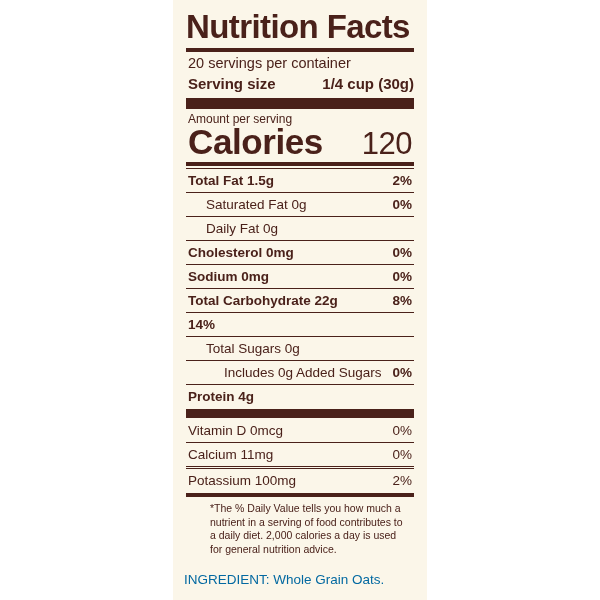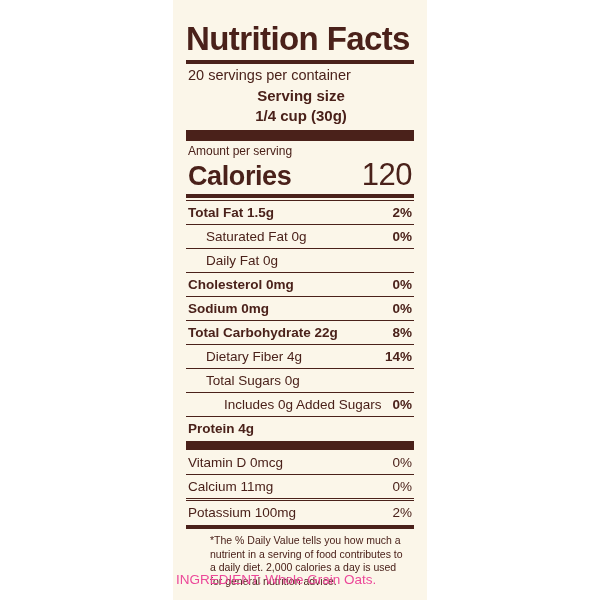--- a/index.html
+++ b/index.html
@@ -18,21 +18,21 @@
     left: 173px;
     top: 0px;
     width: 254px;
     height: 600px;
     background: #fbf6e9;
     box-sizing: border-box;
   }
   .label {
     position: absolute;
     left: 186px;
-    top: 20px;
+    top: 8px;
     width: 228px;
     box-sizing: border-box;
     color: #4a211a;
   }
   .nf-title {
     font-size: 33px;
     font-weight: bold;
     letter-spacing: -0.6px;
     line-height: 38px;
     margin: 0 0 1px 0;
@@ -59,41 +59,40 @@
     margin: 2px 0;
   }
   .servings {
     font-size: 14.5px;
     line-height: 19px;
     padding: 0 0 1px 2px;
   }
   .serving-size {
     display: flex;
     justify-content: space-between;
-    align-items: center;
+    align-items: flex-start;
     font-size: 15px;
     font-weight: bold;
     line-height: 20px;
     padding: 0 0 2px 2px;
-    flex-direction: column;
   }
   .amount {
     font-size: 12px;
     font-weight: normal;
     line-height: 15px;
     padding: 1px 0 0 2px;
   }
   .cal-row {
     display: flex;
     justify-content: space-between;
     align-items: baseline;
     padding: 0 2px 1px 2px;
   }
   .cal-word {
-    font-size: 27px;
+    font-size: 35px;
     font-weight: bold;
     line-height: 30px;
     letter-spacing: -0.4px;
   }
   .cal-num {
     font-size: 31px;
     font-weight: normal;
     line-height: 31px;
     letter-spacing: -0.5px;
   }
@@ -118,26 +117,26 @@
   .indent1 { padding-left: 18px; text-align: right; }
   .indent2 { padding-left: 36px; }
   .footnote {
     font-size: 10.5px;
     line-height: 13.5px;
     padding: 3px 4px 0 2px;
     margin-left: 22px;
   }
   .ingredient {
     position: absolute;
-    left: 176px;
+    left: 184px;
     top: 571px;
     width: 232px;
     font-size: 13.5px;
     line-height: 18px;
-    color: #ec4899;
+    color: #0369a1;
   }
 </style>
 </head>
 <body>
 
 <div class="panel"></div>
 
 <div class="label">
 
   <div class="nf-title">Nutrition Facts</div>
@@ -197,21 +196,20 @@
     </div>
     <div class="rule-thin"></div>
 
     <div class="row">
       <span class="left b">Total Carbohydrate 22g</span>
       <span class="right">8%</span>
     </div>
     <div class="rule-thin"></div>
 
     <div class="row">
-      <span class="left indent1">Dietary Fiber 4g</span>
       <span class="right">14%</span>
     </div>
     <div class="rule-thin"></div>
 
     <div class="row">
       <span class="left indent1">Total Sugars 0g</span>
       <span class="right"></span>
     </div>
     <div class="rule-thin"></div>
 

